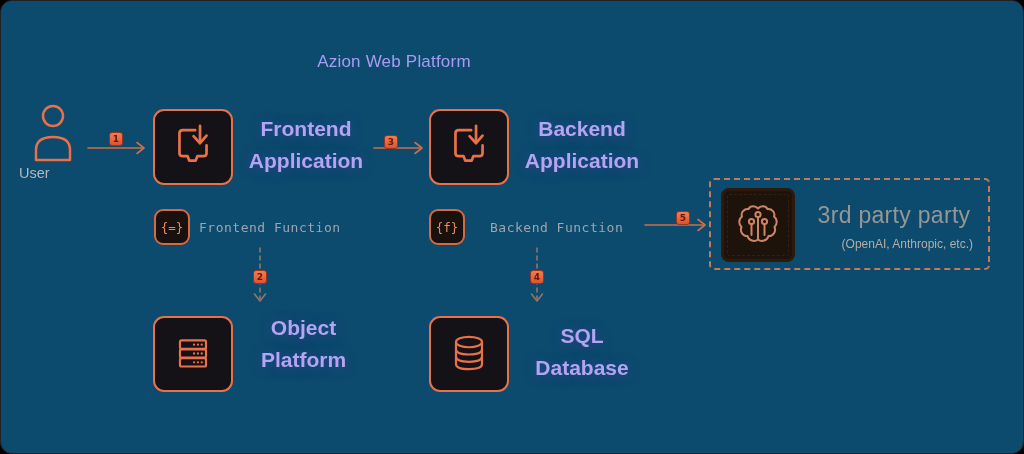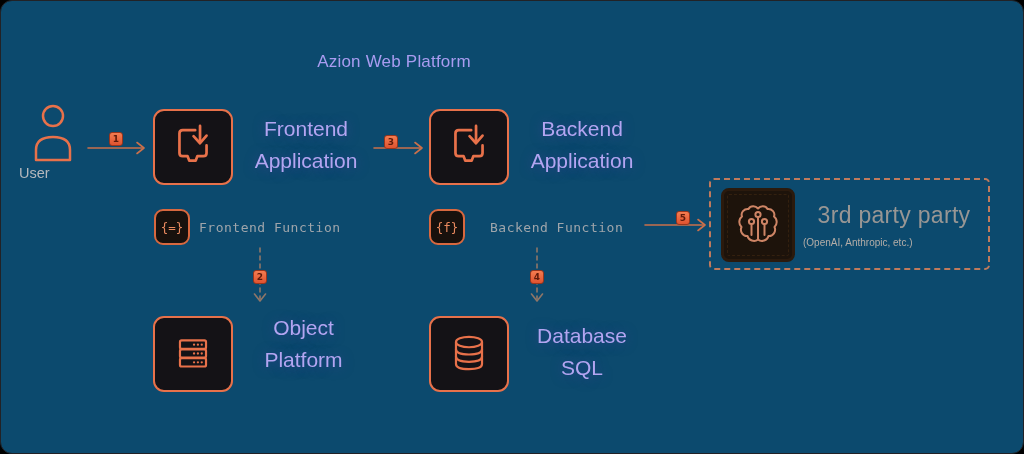--- a/index.html
+++ b/index.html
@@ -15,21 +15,21 @@
     text-align:center; font-size:17px; font-weight:500;
     color:#a99cf0; letter-spacing:.2px;
   }
   .node-box {
     position:absolute; width:80px; height:76px;
     background:#141216; border:2px solid #e8714a; border-radius:11px;
     box-sizing:border-box; display:flex; align-items:center; justify-content:center;
   }
   .node-heading {
     position:absolute; color:#b3a5f1; font-size:21px; line-height:32px;
-    font-weight:400; text-align:center;
+    font-weight:700; text-align:center;
     text-shadow:0 1px 12px rgba(82,62,175,.5);
   }
   .fn-chip {
     position:absolute; width:36px; height:36px; box-sizing:border-box;
     border:2px solid #d8683f; background:#18110d; border-radius:9px;
     display:flex; align-items:center; justify-content:center;
     font-family:"DejaVu Sans Mono", monospace; font-size:12.5px; color:#ea8a5f;
   }
   .fn-label {
     position:absolute; font-family:"DejaVu Sans Mono", monospace;
@@ -58,22 +58,22 @@
     position:absolute; left:10px; top:8px; width:74px; height:74px;
     box-sizing:border-box; background:#1d130b; border:3px solid #2b1a0d;
     border-radius:8px; outline:1px dashed #33200f; outline-offset:-7px;
     display:flex; align-items:center; justify-content:center;
   }
   .tp-title {
     position:absolute; left:92px; top:22px; width:182px; text-align:center;
     font-size:23px; font-weight:500; color:#989694; letter-spacing:.3px;
   }
   .tp-sub {
-    position:absolute; left:92px; top:57px; width:182px; text-align:left;
-    font-size:10px; color:#b4ada7;
+    position:absolute; left:80px; top:57px; width:182px; text-align:right;
+    font-size:12px; color:#b4ada7;
   }
   .icon-stroke { fill:none; stroke:#e8714a; stroke-width:2.5; stroke-linecap:round; stroke-linejoin:round; }
   .icon-stroke-thin { fill:none; stroke:#e8714a; stroke-width:2.1; stroke-linecap:round; stroke-linejoin:round; }
   .icon-dot { fill:#e8714a; stroke:none; }
   .brain-stroke { fill:none; stroke:#cd8465; stroke-width:2; stroke-linecap:round; stroke-linejoin:round; }
 </style>
 </head>
 <body>
 
 <div class="canvas">
@@ -189,17 +189,17 @@
 
   <div class="node-box" style="left:428px; top:315px;">
     <svg width="50" height="50" viewBox="0 0 48 48">
       <ellipse class="icon-stroke-thin" cx="24" cy="12.5" rx="12.5" ry="5"></ellipse>
       <path class="icon-stroke-thin" d="M11.5 12.5 V33.5 Q11.5 38.5 24 38.5 Q36.5 38.5 36.5 33.5 V12.5"></path>
       <path class="icon-stroke-thin" d="M11.5 19.5 Q11.5 24.5 24 24.5 Q36.5 24.5 36.5 19.5"></path>
       <path class="icon-stroke-thin" d="M11.5 26.5 Q11.5 31.5 24 31.5 Q36.5 31.5 36.5 26.5"></path>
     </svg>
   </div>
   <div class="node-heading" style="left:514px; top:319px; width:134px;">
+    <div>SQL</div>
     <div>Database</div>
-    <div>SQL</div>
   </div>
 
 </div>
 
 </body></html>

